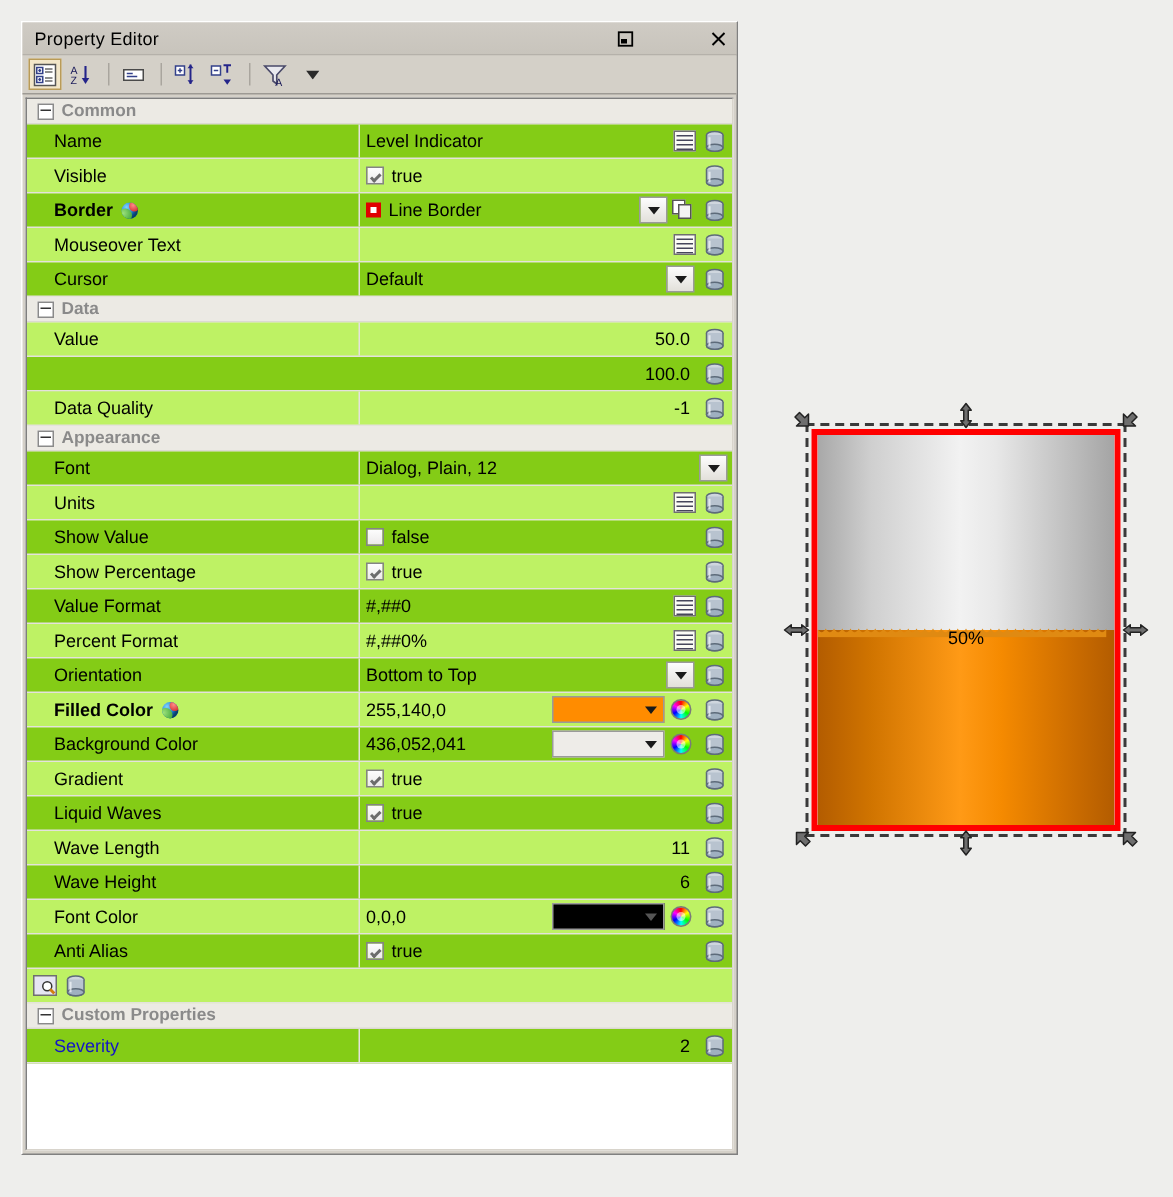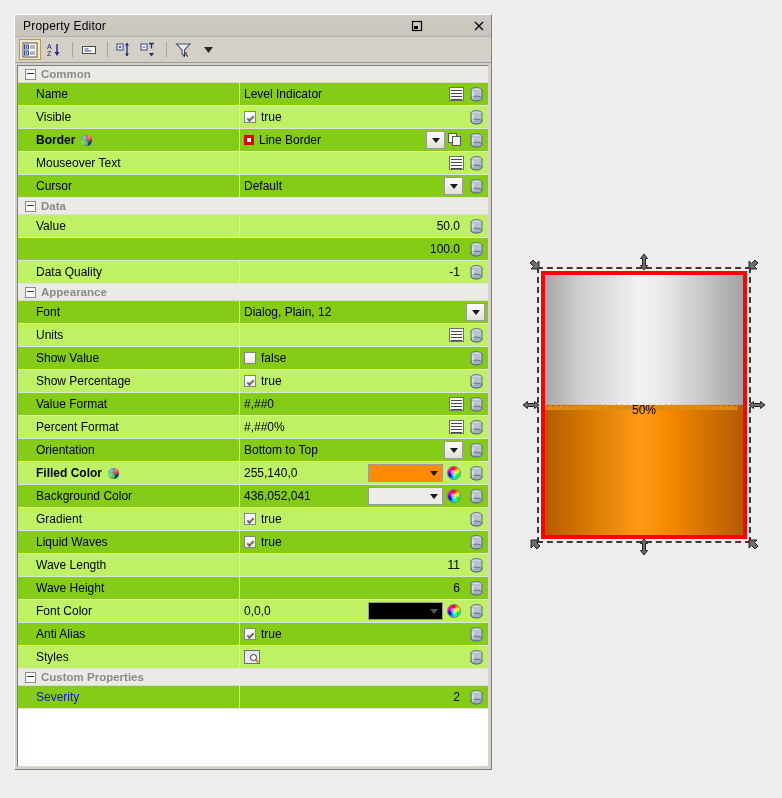--- a/index.html
+++ b/index.html
@@ -98,21 +98,20 @@
     font-size:12px;
   }
   .cell-name.bold{font-weight:bold;}
   .cell-name .lbl-link{color:#1414c8;}
   .cell-val{
     flex:1;display:flex;align-items:center;
     padding-left:4px;
     box-sizing:border-box;
     min-width:0;
     position:relative;
-    justify-content:space-between;
   }
   .valtext{flex:1;overflow:hidden;white-space:nowrap;}
   .valtext.right{text-align:right;padding-right:6px;}
 
   
   .globe{
     width:11px;height:11px;border-radius:50%;
     margin-left:6px;flex:0 0 11px;
     background:
       radial-gradient(circle at 30% 28%, #7fd0ff 0%, #1f86d8 45%, #0b5ea8 70%),
@@ -211,21 +210,21 @@
     background:conic-gradient(#ff0000,#ffff00,#00ff00,#00ffff,#0000ff,#ff00ff,#ff0000);
     border:1px solid #7a7a7a;box-sizing:border-box;position:relative;
   }
   .colorwheel:after{
     content:"";position:absolute;left:3px;top:3px;right:3px;bottom:3px;border-radius:50%;
     background:rgba(255,255,255,.55);
   }
 
   
   #level-wrap{
-    position:absolute;left:527px;top:257px;width:234px;height:296px;
+    position:absolute;left:527px;top:272px;width:234px;height:296px;
   }
   #sel-dashed{
     position:absolute;left:10px;top:10px;width:214px;height:276px;
     box-sizing:border-box;
     border:2px dashed #3a3a3a;
   }
   #level-indicator{
     position:absolute;left:14px;top:14px;width:206px;height:268px;
     box-sizing:border-box;
     border:4px solid #ff0000;
@@ -692,23 +691,20 @@
             <span class="valtext">true</span>
             <div class="dbicon"><svg width="17" height="17" viewBox="0 0 17 17">
                 <ellipse cx="8.5" cy="4" rx="5.5" ry="2.4" fill="#cfd6de" stroke="#5d6b7a"></ellipse>
                 <path d="M3,4 v8.5 a5.5,2.4 0 0 0 11,0 V4" fill="#b8c3cf" stroke="#5d6b7a"></path>
                 <ellipse cx="8.5" cy="12.5" rx="5.5" ry="2.4" fill="#9fb0c0" stroke="#5d6b7a"></ellipse>
                 <path d="M5,5.5 v7" stroke="#eef2f6" stroke-width="1.4" opacity=".8"></path>
               </svg></div>
           </div>
         </div>
         <div class="row plain">
-          <div class="cell-name">
-            <span>Styles</span>
-          </div>
           <div class="cell-val">
             <div class="magicon"></div>
             <div class="dbicon"><svg width="17" height="17" viewBox="0 0 17 17">
                 <ellipse cx="8.5" cy="4" rx="5.5" ry="2.4" fill="#cfd6de" stroke="#5d6b7a"></ellipse>
                 <path d="M3,4 v8.5 a5.5,2.4 0 0 0 11,0 V4" fill="#b8c3cf" stroke="#5d6b7a"></path>
                 <ellipse cx="8.5" cy="12.5" rx="5.5" ry="2.4" fill="#9fb0c0" stroke="#5d6b7a"></ellipse>
                 <path d="M5,5.5 v7" stroke="#eef2f6" stroke-width="1.4" opacity=".8"></path>
               </svg></div>
           </div>
         </div>

